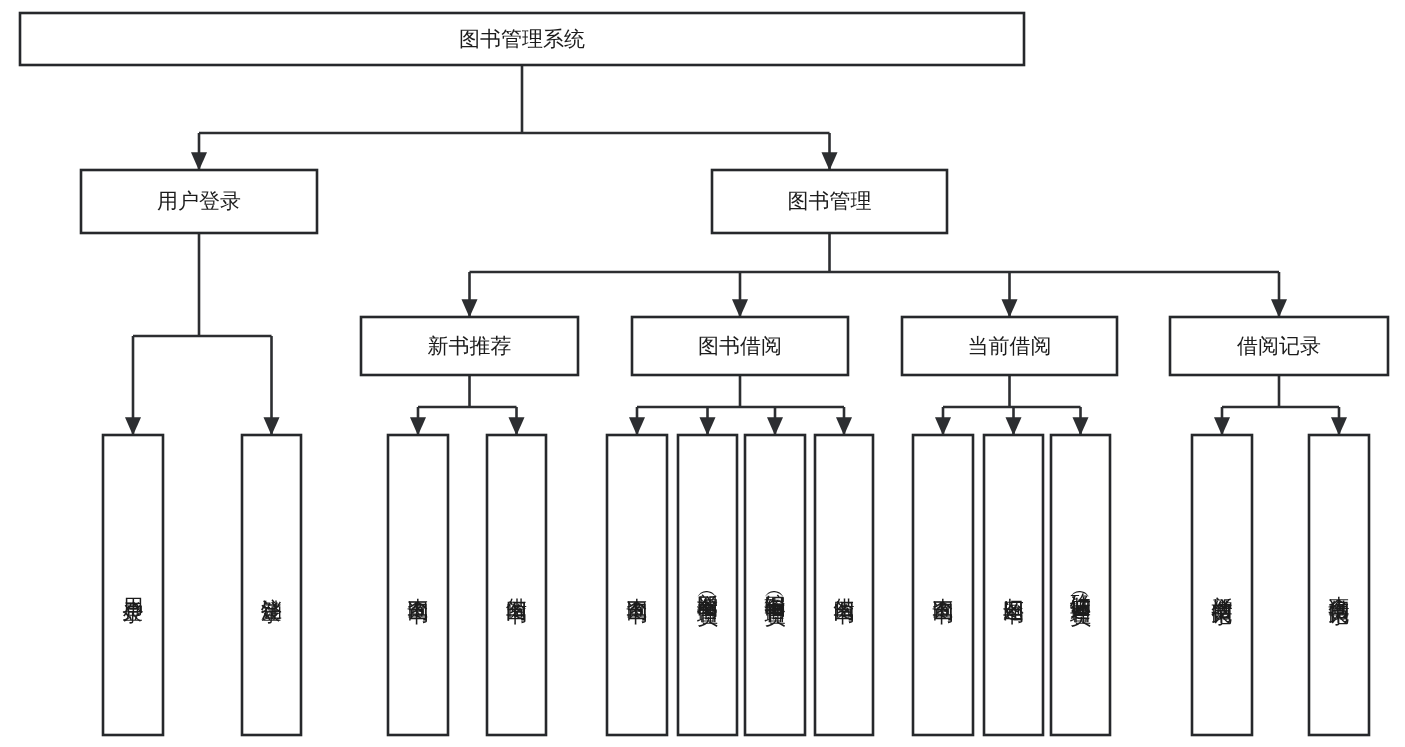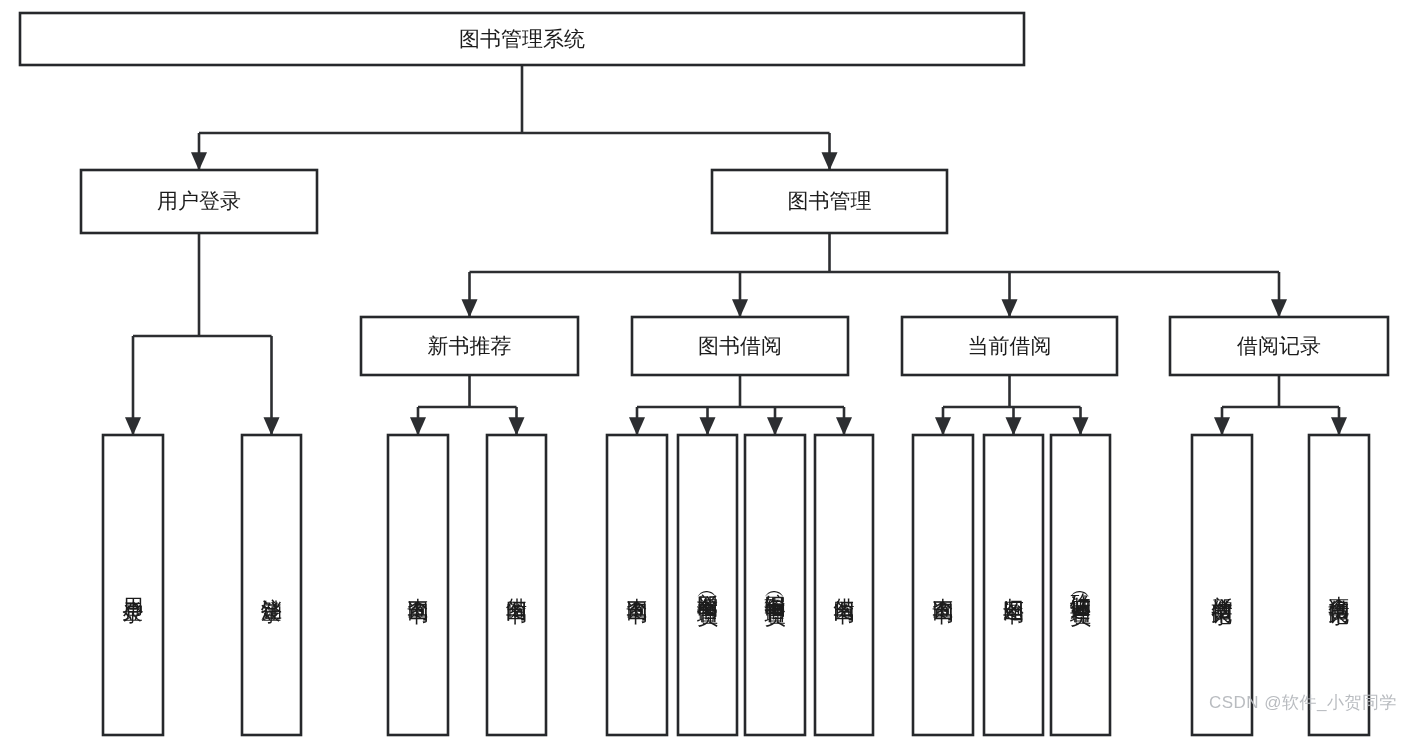--- a/index.html
+++ b/index.html
@@ -166,14 +166,13 @@
       <div class="node-label-v" style="left: 678px; top: 445px; width: 59px; height: 280px;">新增图书（管理员）</div>
       <div class="node-label-v" style="left: 745px; top: 445px; width: 60px; height: 280px;">编辑图书（管理员）</div>
       <div class="node-label-v" style="left: 815px; top: 445px; width: 58px; height: 280px;">借阅图书</div>
       <div class="node-label-v" style="left: 913px; top: 445px; width: 60px; height: 280px;">查询图书</div>
       <div class="node-label-v" style="left: 984px; top: 445px; width: 59px; height: 280px;">归还图书</div>
       <div class="node-label-v" style="left: 1051px; top: 445px; width: 59px; height: 280px;">确认归还（管理员）</div>
       <div class="node-label-v" style="left: 1192px; top: 445px; width: 60px; height: 280px;">新增借阅记录</div>
       <div class="node-label-v" style="left: 1309px; top: 445px; width: 60px; height: 280px;">查询借阅记录</div>
     </div>
 
-  <div class="watermark">CSDN @软件_小贺同学</div>
 </div>
 
 </body></html>

